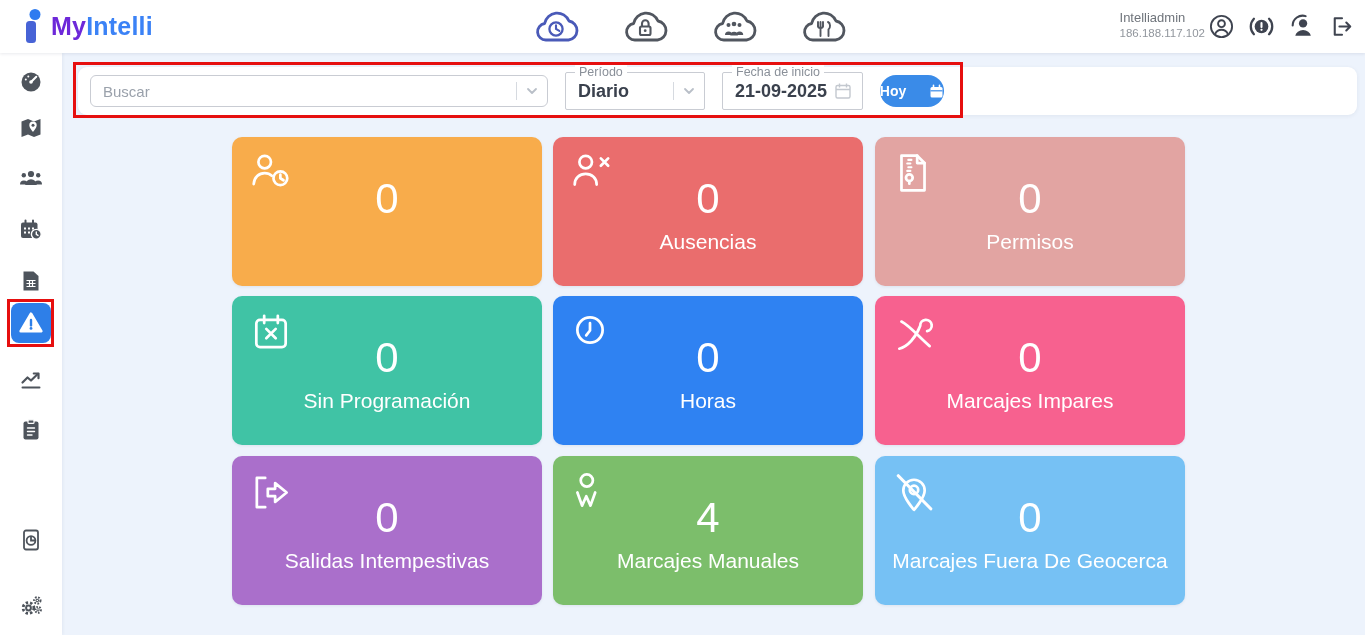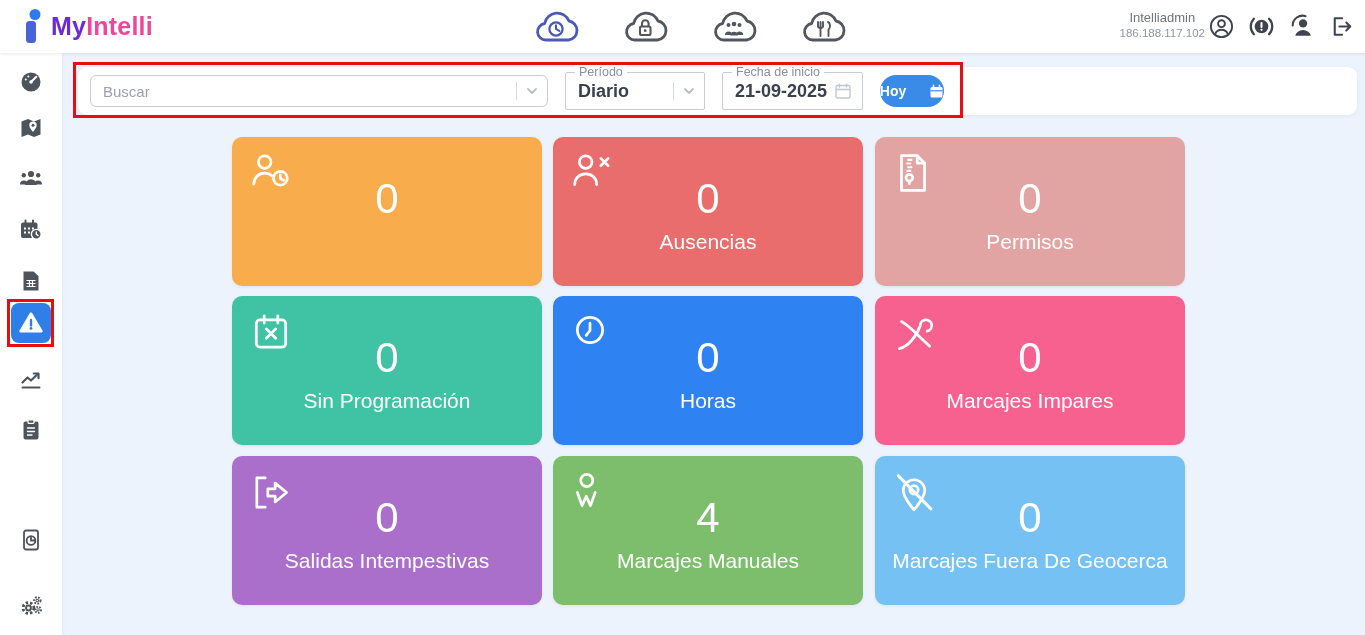--- a/index.html
+++ b/index.html
@@ -13,25 +13,25 @@
   svg { display:block; }
 
   
   .header {
     position:absolute; left:0; top:0; width:1365px; height:53px;
     background:#ffffff; box-shadow:0 1px 3px rgba(40,50,80,.10); z-index:6;
   }
   .logo { position:absolute; left:24px; top:9px; display:flex; align-items:center; gap:7px; cursor:pointer; }
   .logo-text { font-size:25px; font-weight:700; letter-spacing:.2px; }
   .logo-my { color:#6d28d9; }
-  .logo-intelli { color:#ec4899; }
+  .logo-intelli { color:#3b82f6; }
   .cloud-nav { position:absolute; left:533px; top:10px; display:flex; gap:43px; }
   .cloud-item { width:46px; height:34px; color:#51565f; cursor:pointer; }
   .cloud-item.active { color:#4a5ab8; }
-  .user-block { position:absolute; right:160px; top:10px; text-align:center; }
+  .user-block { position:absolute; right:160px; top:10px; text-align:left; }
   .user-name { font-size:13px; color:#6f747b; line-height:16px; }
   .user-ip { font-size:11.5px; color:#91969d; line-height:15px; }
   .hdr-actions { position:absolute; right:10px; top:13px; display:flex; gap:13px; }
   .hdr-ico { width:27px; height:27px; color:#3f4450; cursor:pointer; }
 
   
   .sidebar {
     position:absolute; left:0; top:53px; width:62px; height:582px;
     background:#ffffff; box-shadow:1px 0 3px rgba(40,50,80,.06); z-index:5;
   }

